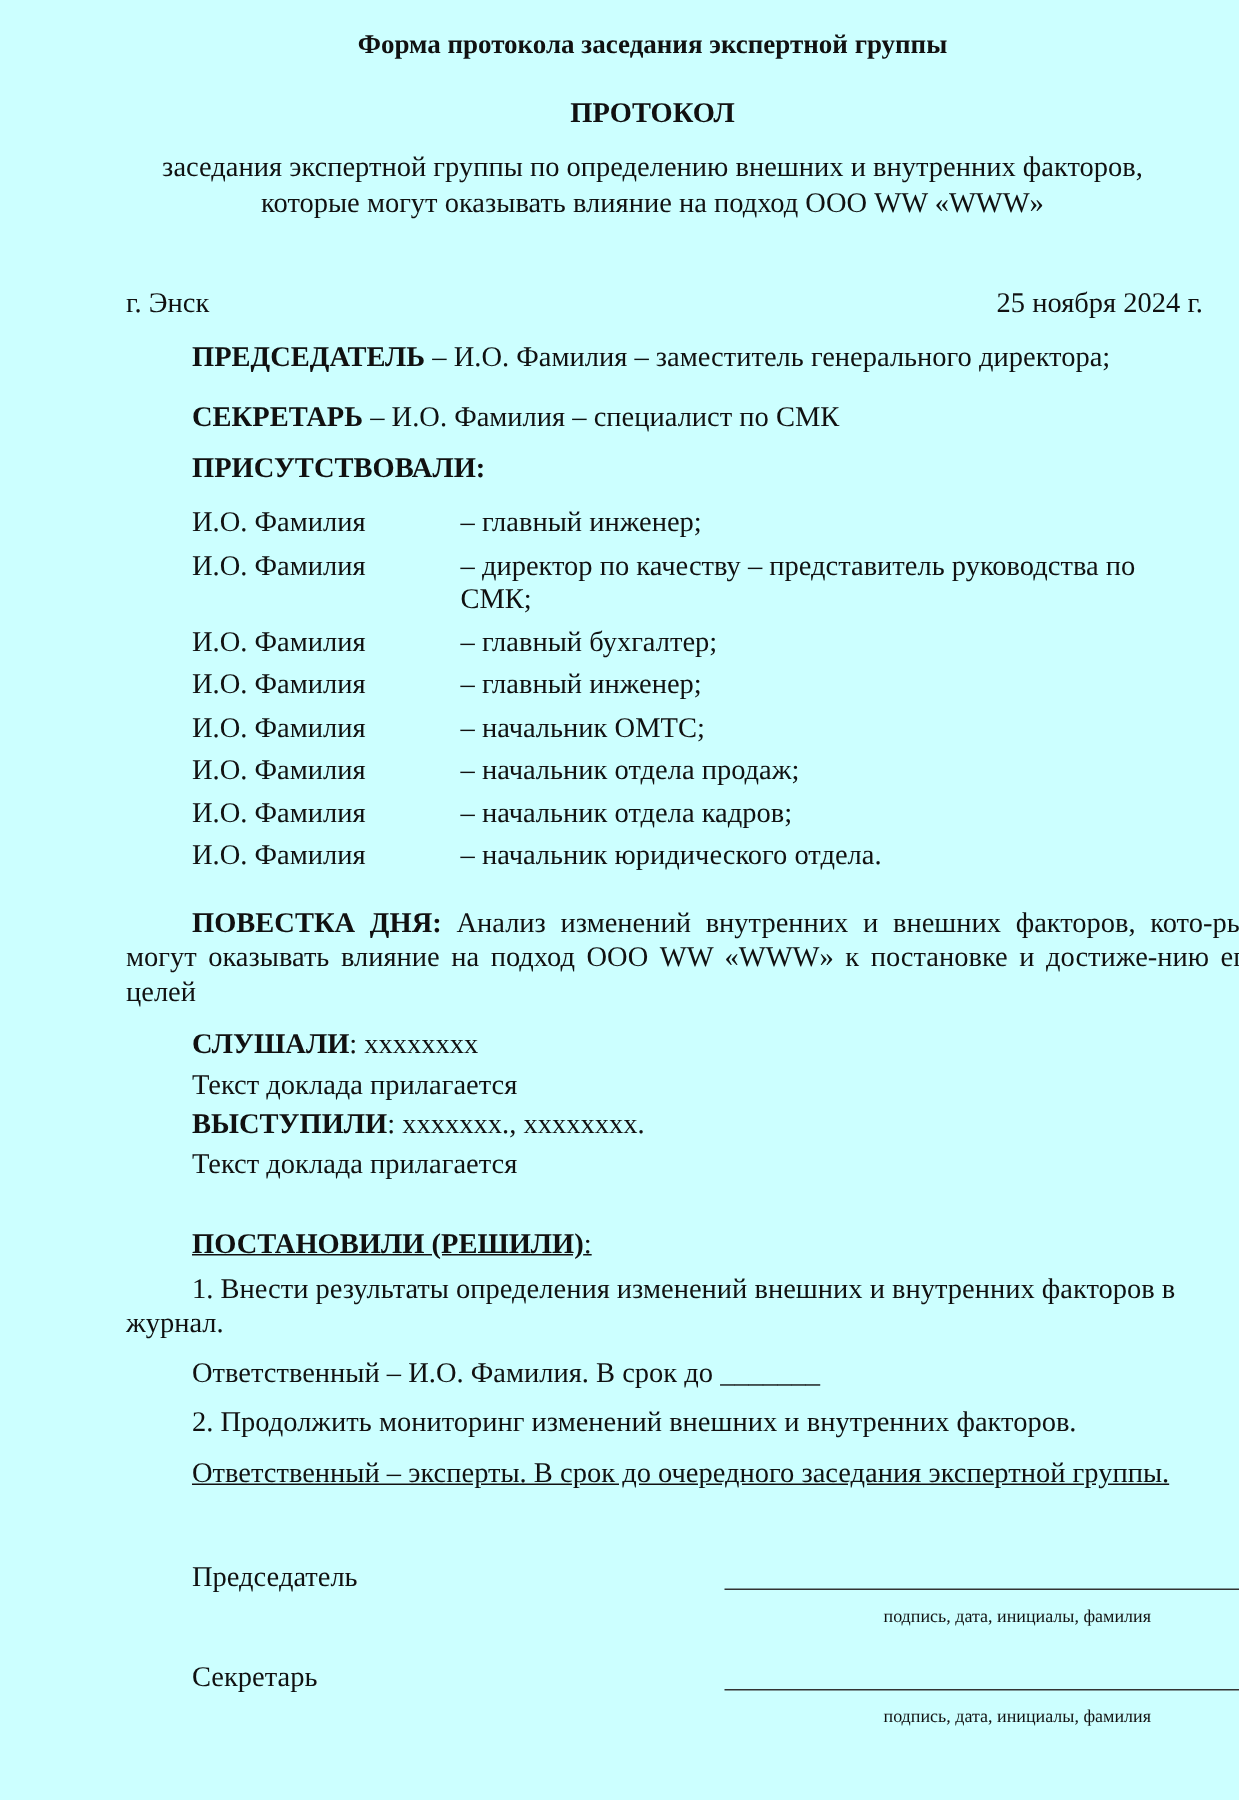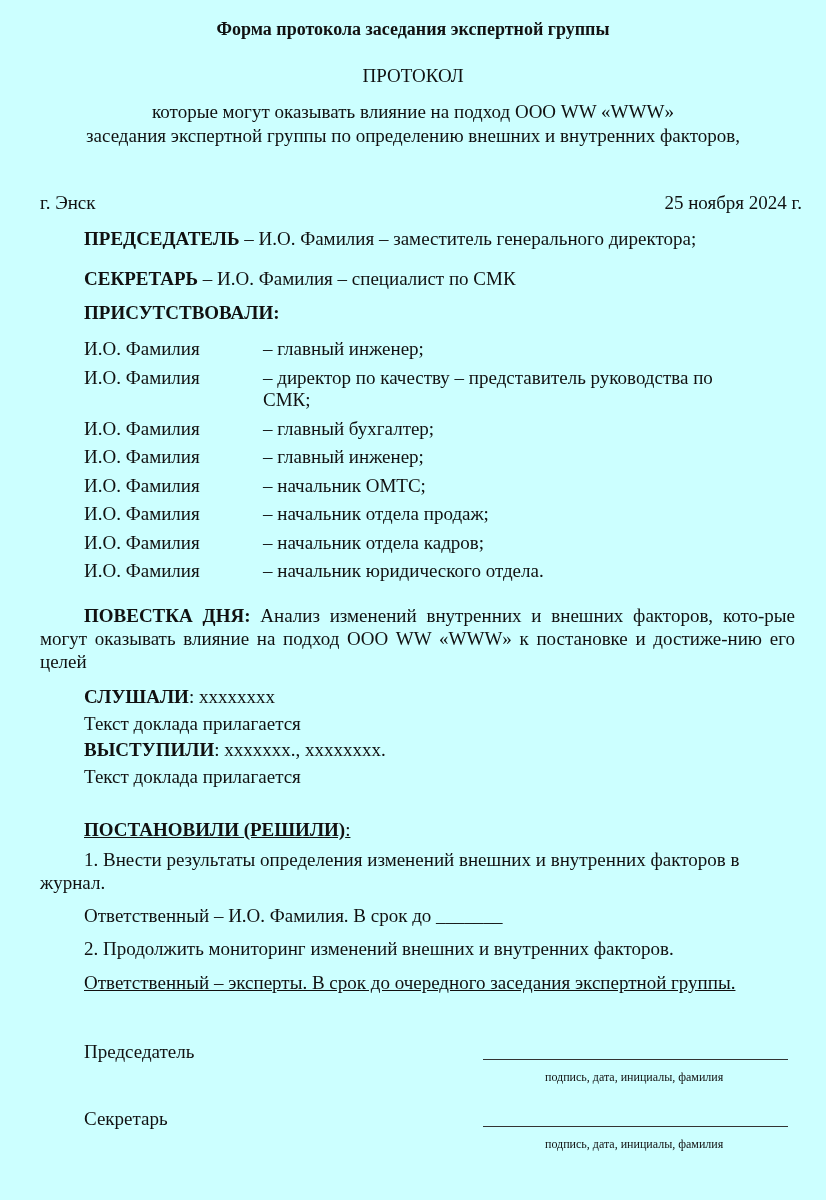--- a/index.html
+++ b/index.html
@@ -5,46 +5,46 @@
   html, body { margin: 0; padding: 0; }
   body {
     width: 826px; height: 1200px;
     background: #ccffff;
     color: #111;
     font-family: "Liberation Serif", serif;
     font-size: 19px;
     position: relative;
     overflow: hidden;
   }
-  .abs { position: absolute; white-space: nowrap; }
+  .abs { position: absolute; white-space: nowrap; padding-left: 44px; }
   .b { font-weight: bold; }
   .center { left: 0; right: 0; text-align: center; }
   .form-title { top: 19px; font-size: 18px; font-weight: bold; }
-  .proto-title { top: 65px; font-size: 19px; font-weight: normal; }
+  .proto-title { top: 65px; font-size: 19px; font-weight: bold; }
   .subtitle { line-height: 24px; top: 100px; font-size: 19px; }
   .city { left: 40px; top: 192px; }
   .date { right: 24px; top: 192px; }
   .att-name { left: 84px; }
   .att-role { left: 263px; white-space: normal; width: 520px; line-height: 22px; }
   .agenda { left: 40px; width: 755px; top: 632px; white-space: normal; line-height: 23px; text-align: justify; text-indent: 44px; }
   .para { left: 40px; width: 760px; white-space: normal; line-height: 23px; text-indent: 44px; }
   .sigline { left: 483px; width: 305px; border-bottom: 1px solid #333; height: 0; }
   .sigcap { left: 545px; font-size: 12px; }
 </style>
 </head>
 <body>
 
 <div>
 
   <div class="abs center form-title">Форма протокола заседания экспертной группы</div>
   <div class="abs center proto-title">ПРОТОКОЛ</div>
 
   <div class="abs center subtitle">
+    <div>заседания экспертной группы по определению внешних и внутренних факторов,</div>
     <div>которые могут оказывать влияние на подход ООО WW «WWW»</div>
-    <div>заседания экспертной группы по определению внешних и внутренних факторов,</div>
   </div>
 
   <div class="abs city">г. Энск</div>
   <div class="abs date">25 ноября 2024 г.</div>
 
   <div class="abs" style="left:84px; top:228px;">
     <span class="b">ПРЕДСЕДАТЕЛЬ</span><span> – И.О. Фамилия – заместитель генерального директора;</span>
   </div>
   <div class="abs" style="left:84px; top:268px;">
     <span class="b">СЕКРЕТАРЬ</span><span> – И.О. Фамилия – специалист по СМК</span>

